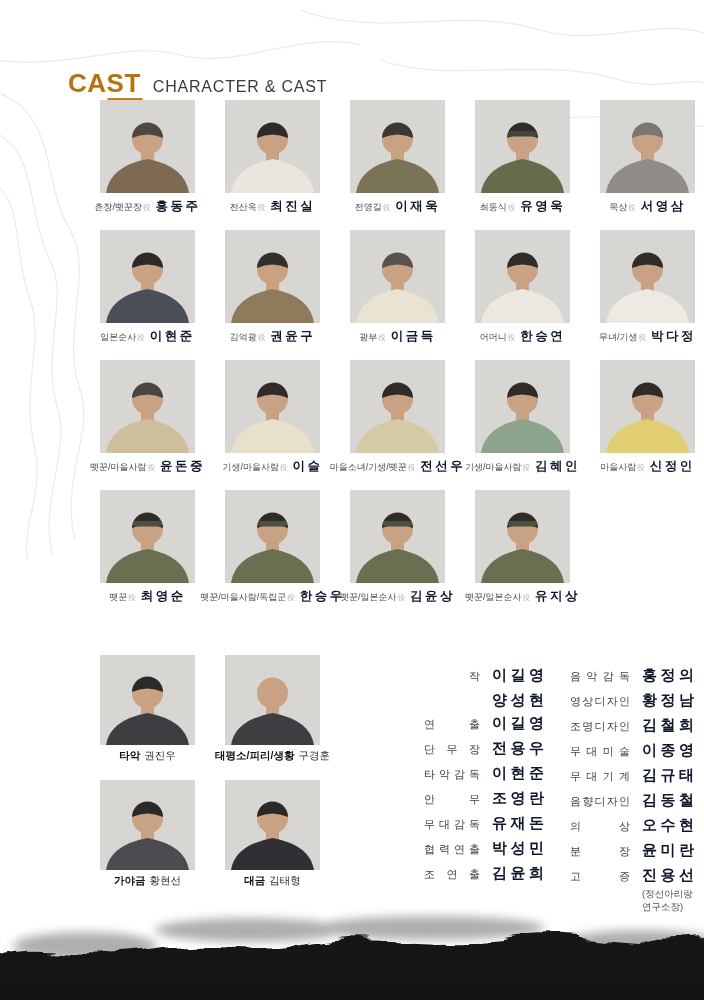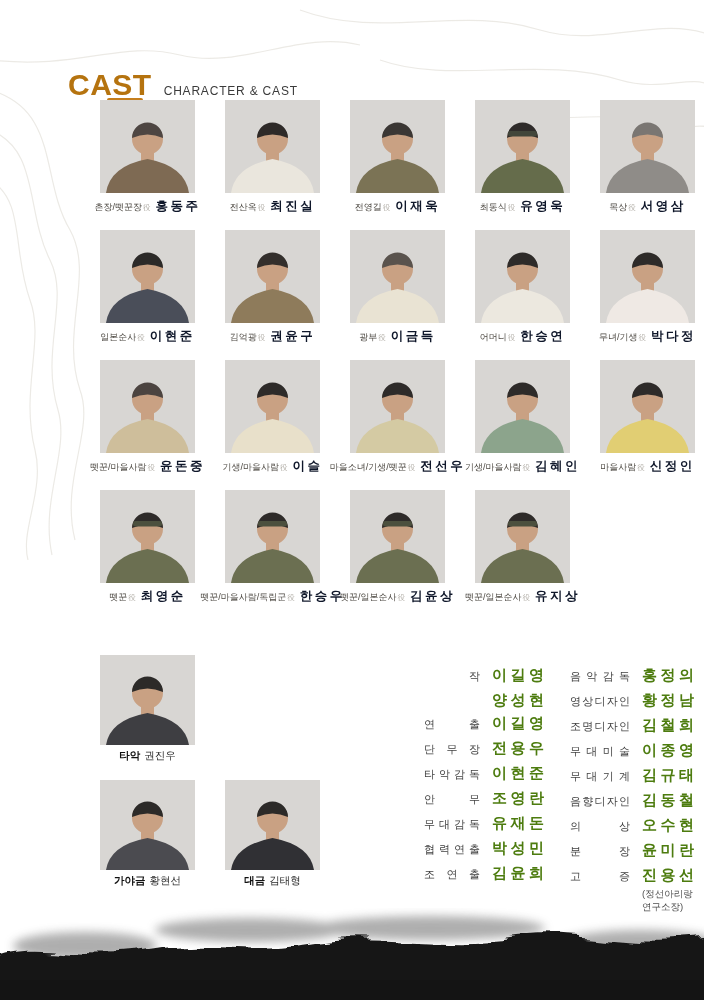--- a/index.html
+++ b/index.html
@@ -4,22 +4,22 @@
 <style>
   html,body{margin:0;padding:0;background:#fff;}
   .page{
     position:relative;width:704px;height:1000px;overflow:hidden;background:#ffffff;
     font-family:"Liberation Sans", sans-serif;color:#1a1a1a;
   }
   
   .topo{position:absolute;left:0;top:0;pointer-events:none;}
   
   .cast-head{position:absolute;left:68px;top:68px;display:flex;align-items:baseline;}
-  .big-title{font-size:30px;font-weight:800;color:var(--accent);letter-spacing:.5px;}
-  .sub-title{font-size:12px;color:#3b3b3b;margin-left:12px;letter-spacing:.8px;}
+  .big-title{font-size:26px;font-weight:800;color:var(--accent);letter-spacing:.5px;}
+  .sub-title{font-size:16px;color:#3b3b3b;margin-left:12px;letter-spacing:.8px;}
   .badge{
     position:absolute;left:68px;background:var(--badge-bg);color:#fff;
     font-size:10px;font-weight:bold;padding:2px 7px;border-radius:2px;letter-spacing:1px;margin-left:39px;
   }
   #badge-cast{top:98px;}
   #badge-inst{top:681px;}
   
   .grid{position:absolute;left:100px;}
   #cast-grid{top:100px;}
   #inst-grid{top:655px;}
@@ -45,21 +45,21 @@
   .staff-head .big-title{font-size:24px;}
   .staff-head .sub-title{font-size:13px;margin-left:10px;}
   .staff-cols{display:flex;gap:14px;margin-top:13px;}
   .staff-col{display:flex;flex-direction:column;}
   .staff-col.left{width:132px;flex:0 0 132px;}
   .staff-line{display:flex;align-items:baseline;margin-bottom:8px;line-height:15px;}
   .staff-role{display:flex;justify-content:space-between;font-size:11px;color:#3f3f3f;}
   .staff-col.left .staff-role{width:56px;flex:0 0 56px;}
   .staff-col.right .staff-role{width:60px;flex:0 0 60px;}
   .staff-role.single{justify-content:flex-end;}
-  .staff-name{font-size:15px;font-weight:bold;color:#4d7c0f;letter-spacing:3.5px;margin-left:12px;white-space:nowrap;}
+  .staff-name{font-size:15px;font-weight:bold;color:#0f172a;letter-spacing:3.5px;margin-left:12px;white-space:nowrap;}
   .staff-note{font-size:9.5px;color:#4f4f4f;margin:-4px 0 8px 72px;letter-spacing:0;}
   
   .ink{position:absolute;left:0;bottom:0;pointer-events:none;}
 </style>
 </head>
 <body>
 
 <div class="page" style="--accent: #b5730f; --badge-bg: #c57e1d;">
 
   <svg class="topo" width="704" height="560" viewBox="0 0 704 560">
@@ -369,20 +369,32 @@
           <svg class="photo" width="95" height="90" viewBox="0 0 95 90">
             <rect width="95" height="90" fill="#d8d6d3"></rect>
             <rect x="41" y="46" width="13" height="16" fill="#c9a183"></rect>
             <circle cx="47.5" cy="38" r="15.5" fill="#c9a183"></circle>
             <path d="M32 37 a15.5 15.5 0 0 1 31 0 q-15.5 -7 -31 0 z" fill="#2c2a28"></path>
             <path d="M6 90 Q10 65 47.5 58 Q85 65 89 90 Z" fill="#3e3e42"></path>
           </svg>
           <div class="inst-label">
             <span class="inst-name-bold">타악</span>
             <span>권진우</span>
+          </div>
+        </div>
+        <div class="card">
+          <svg class="photo" width="95" height="90" viewBox="0 0 95 90">
+            <rect width="95" height="90" fill="#d8d6d3"></rect>
+            <rect x="41" y="46" width="13" height="16" fill="#c9a183"></rect>
+            <circle cx="47.5" cy="38" r="15.5" fill="#c9a183"></circle>
+            <path d="M6 90 Q10 65 47.5 58 Q85 65 89 90 Z" fill="#3e3e42"></path>
+          </svg>
+          <div class="inst-label">
+            <span class="inst-name-bold">태평소/피리/생황</span>
+            <span>구경훈</span>
           </div>
         </div>
       </div>
       <div class="grid-row">
         <div class="card">
           <svg class="photo" width="95" height="90" viewBox="0 0 95 90">
             <rect width="95" height="90" fill="#d8d6d3"></rect>
             <rect x="41" y="46" width="13" height="16" fill="#c9a183"></rect>
             <circle cx="47.5" cy="38" r="15.5" fill="#c9a183"></circle>
             <path d="M32 37 a15.5 15.5 0 0 1 31 0 q-15.5 -7 -31 0 z" fill="#2c2a28"></path>

